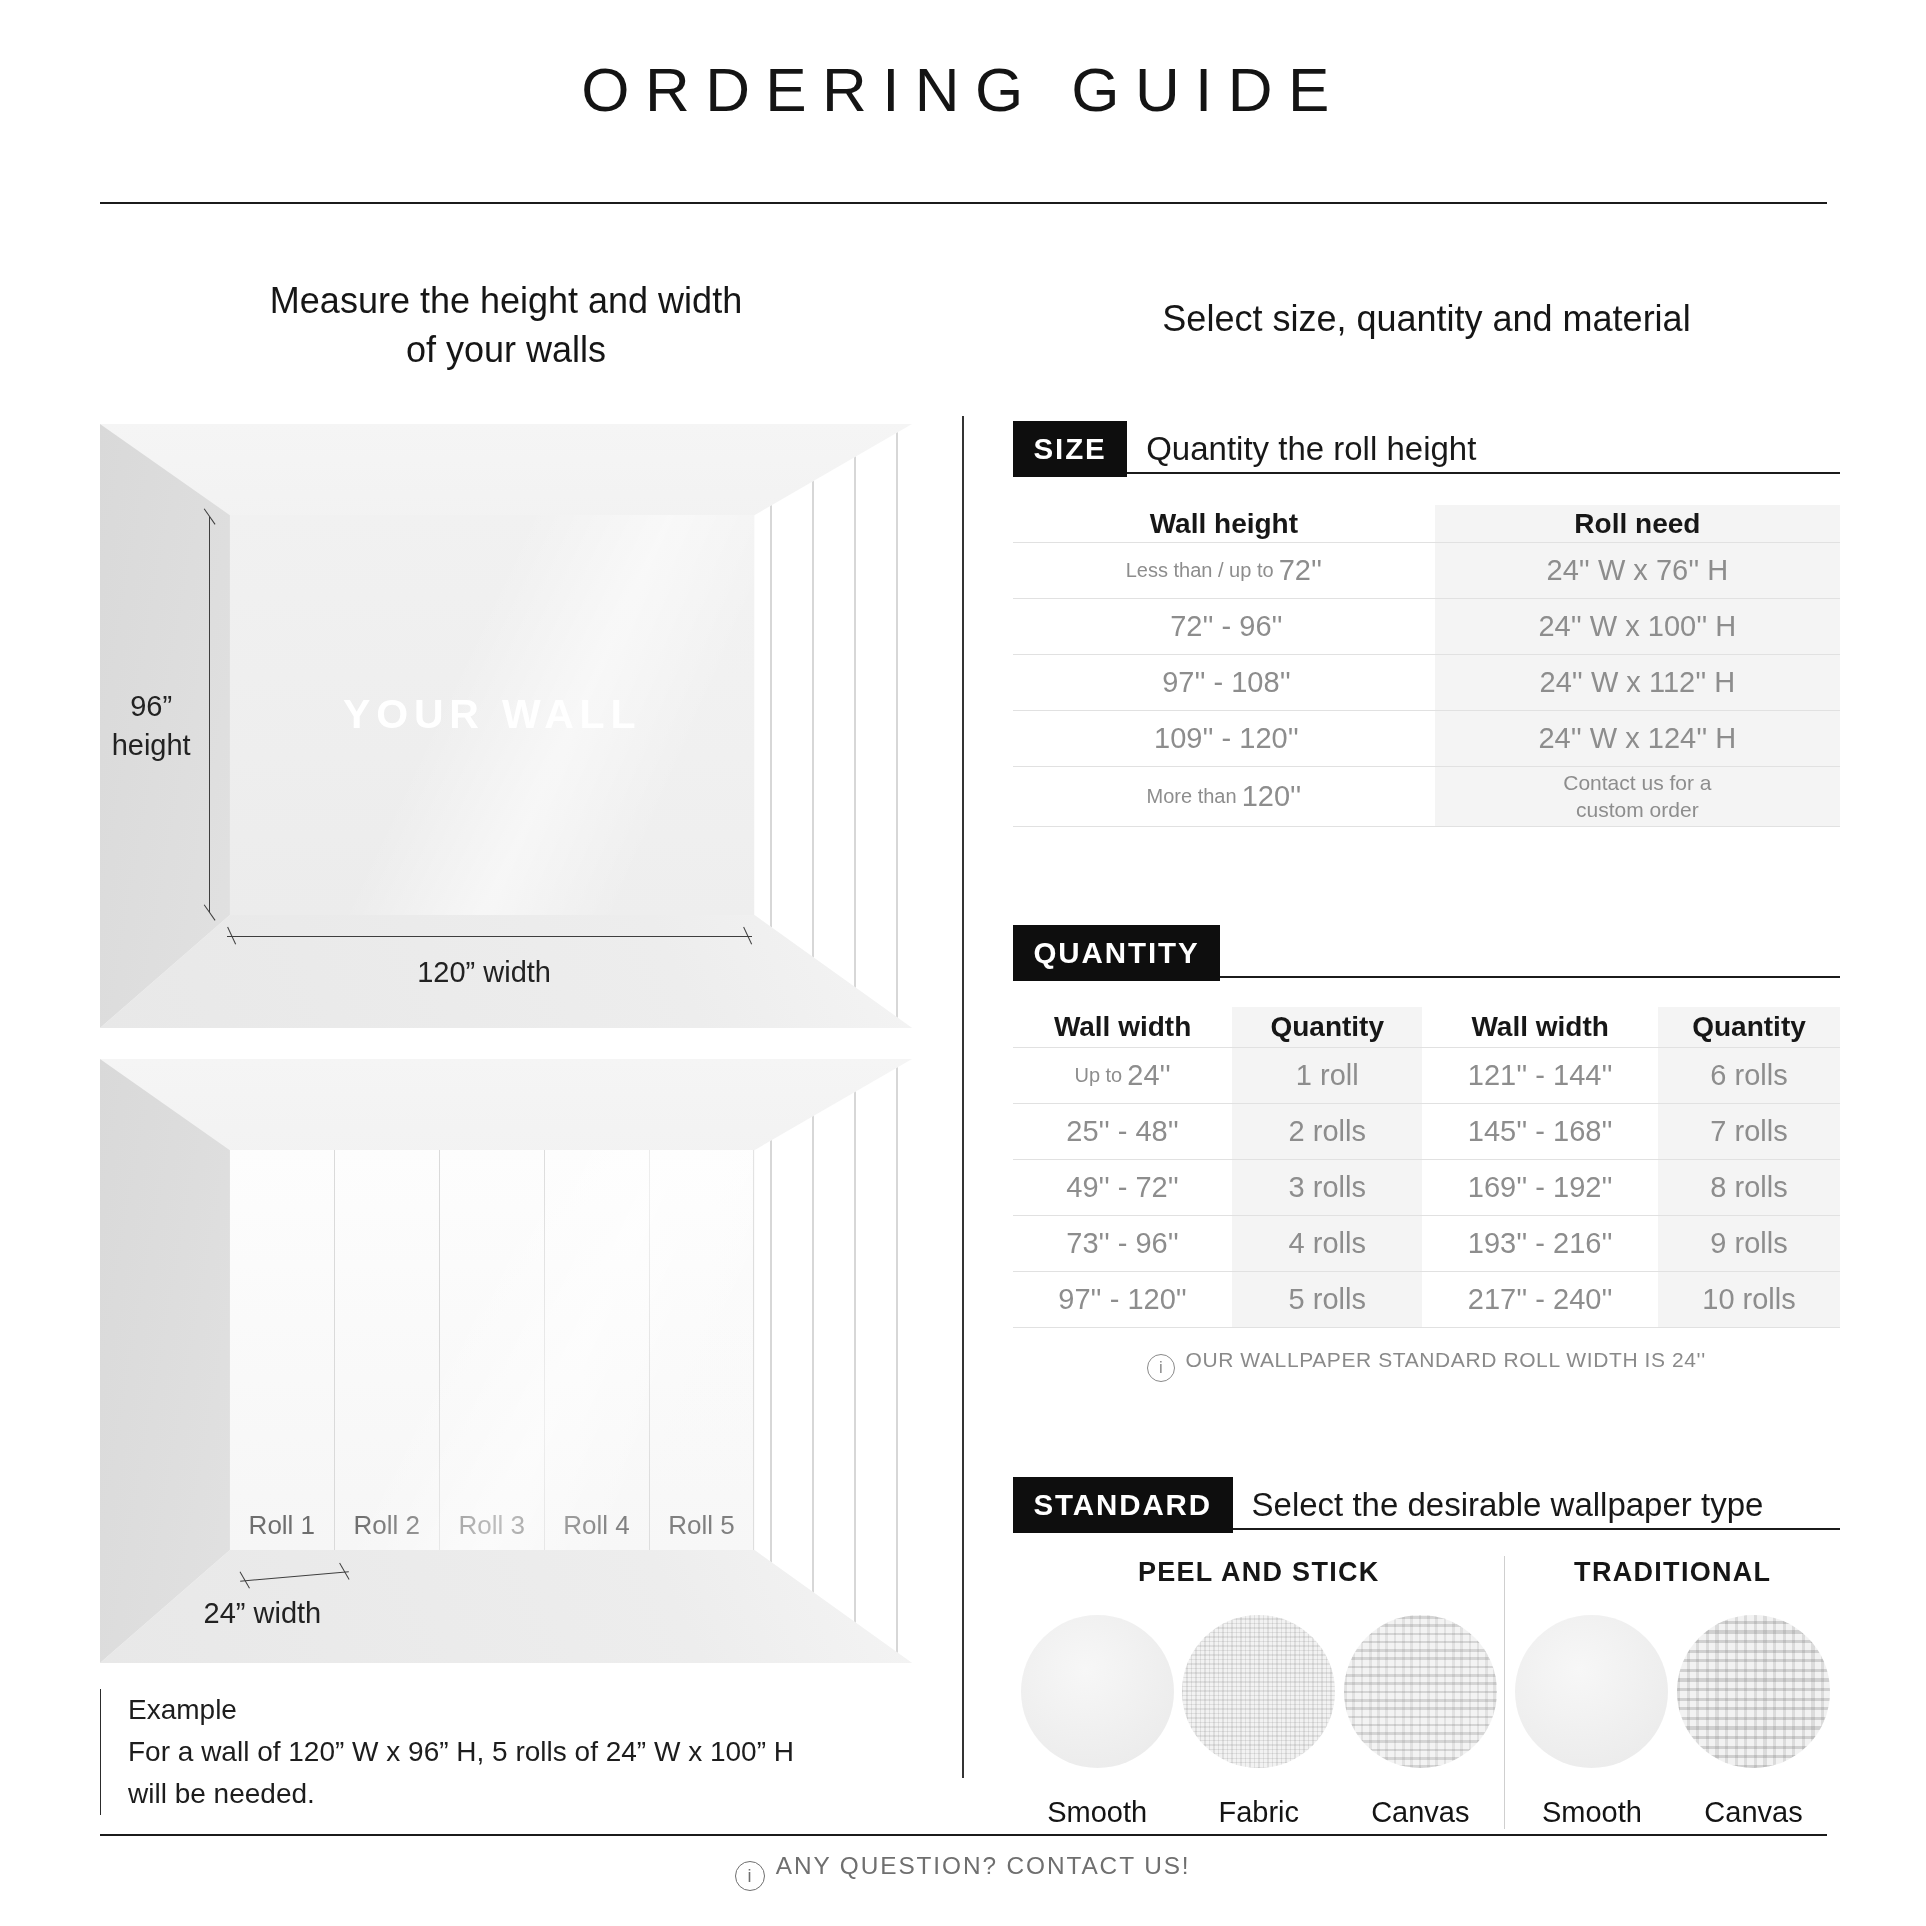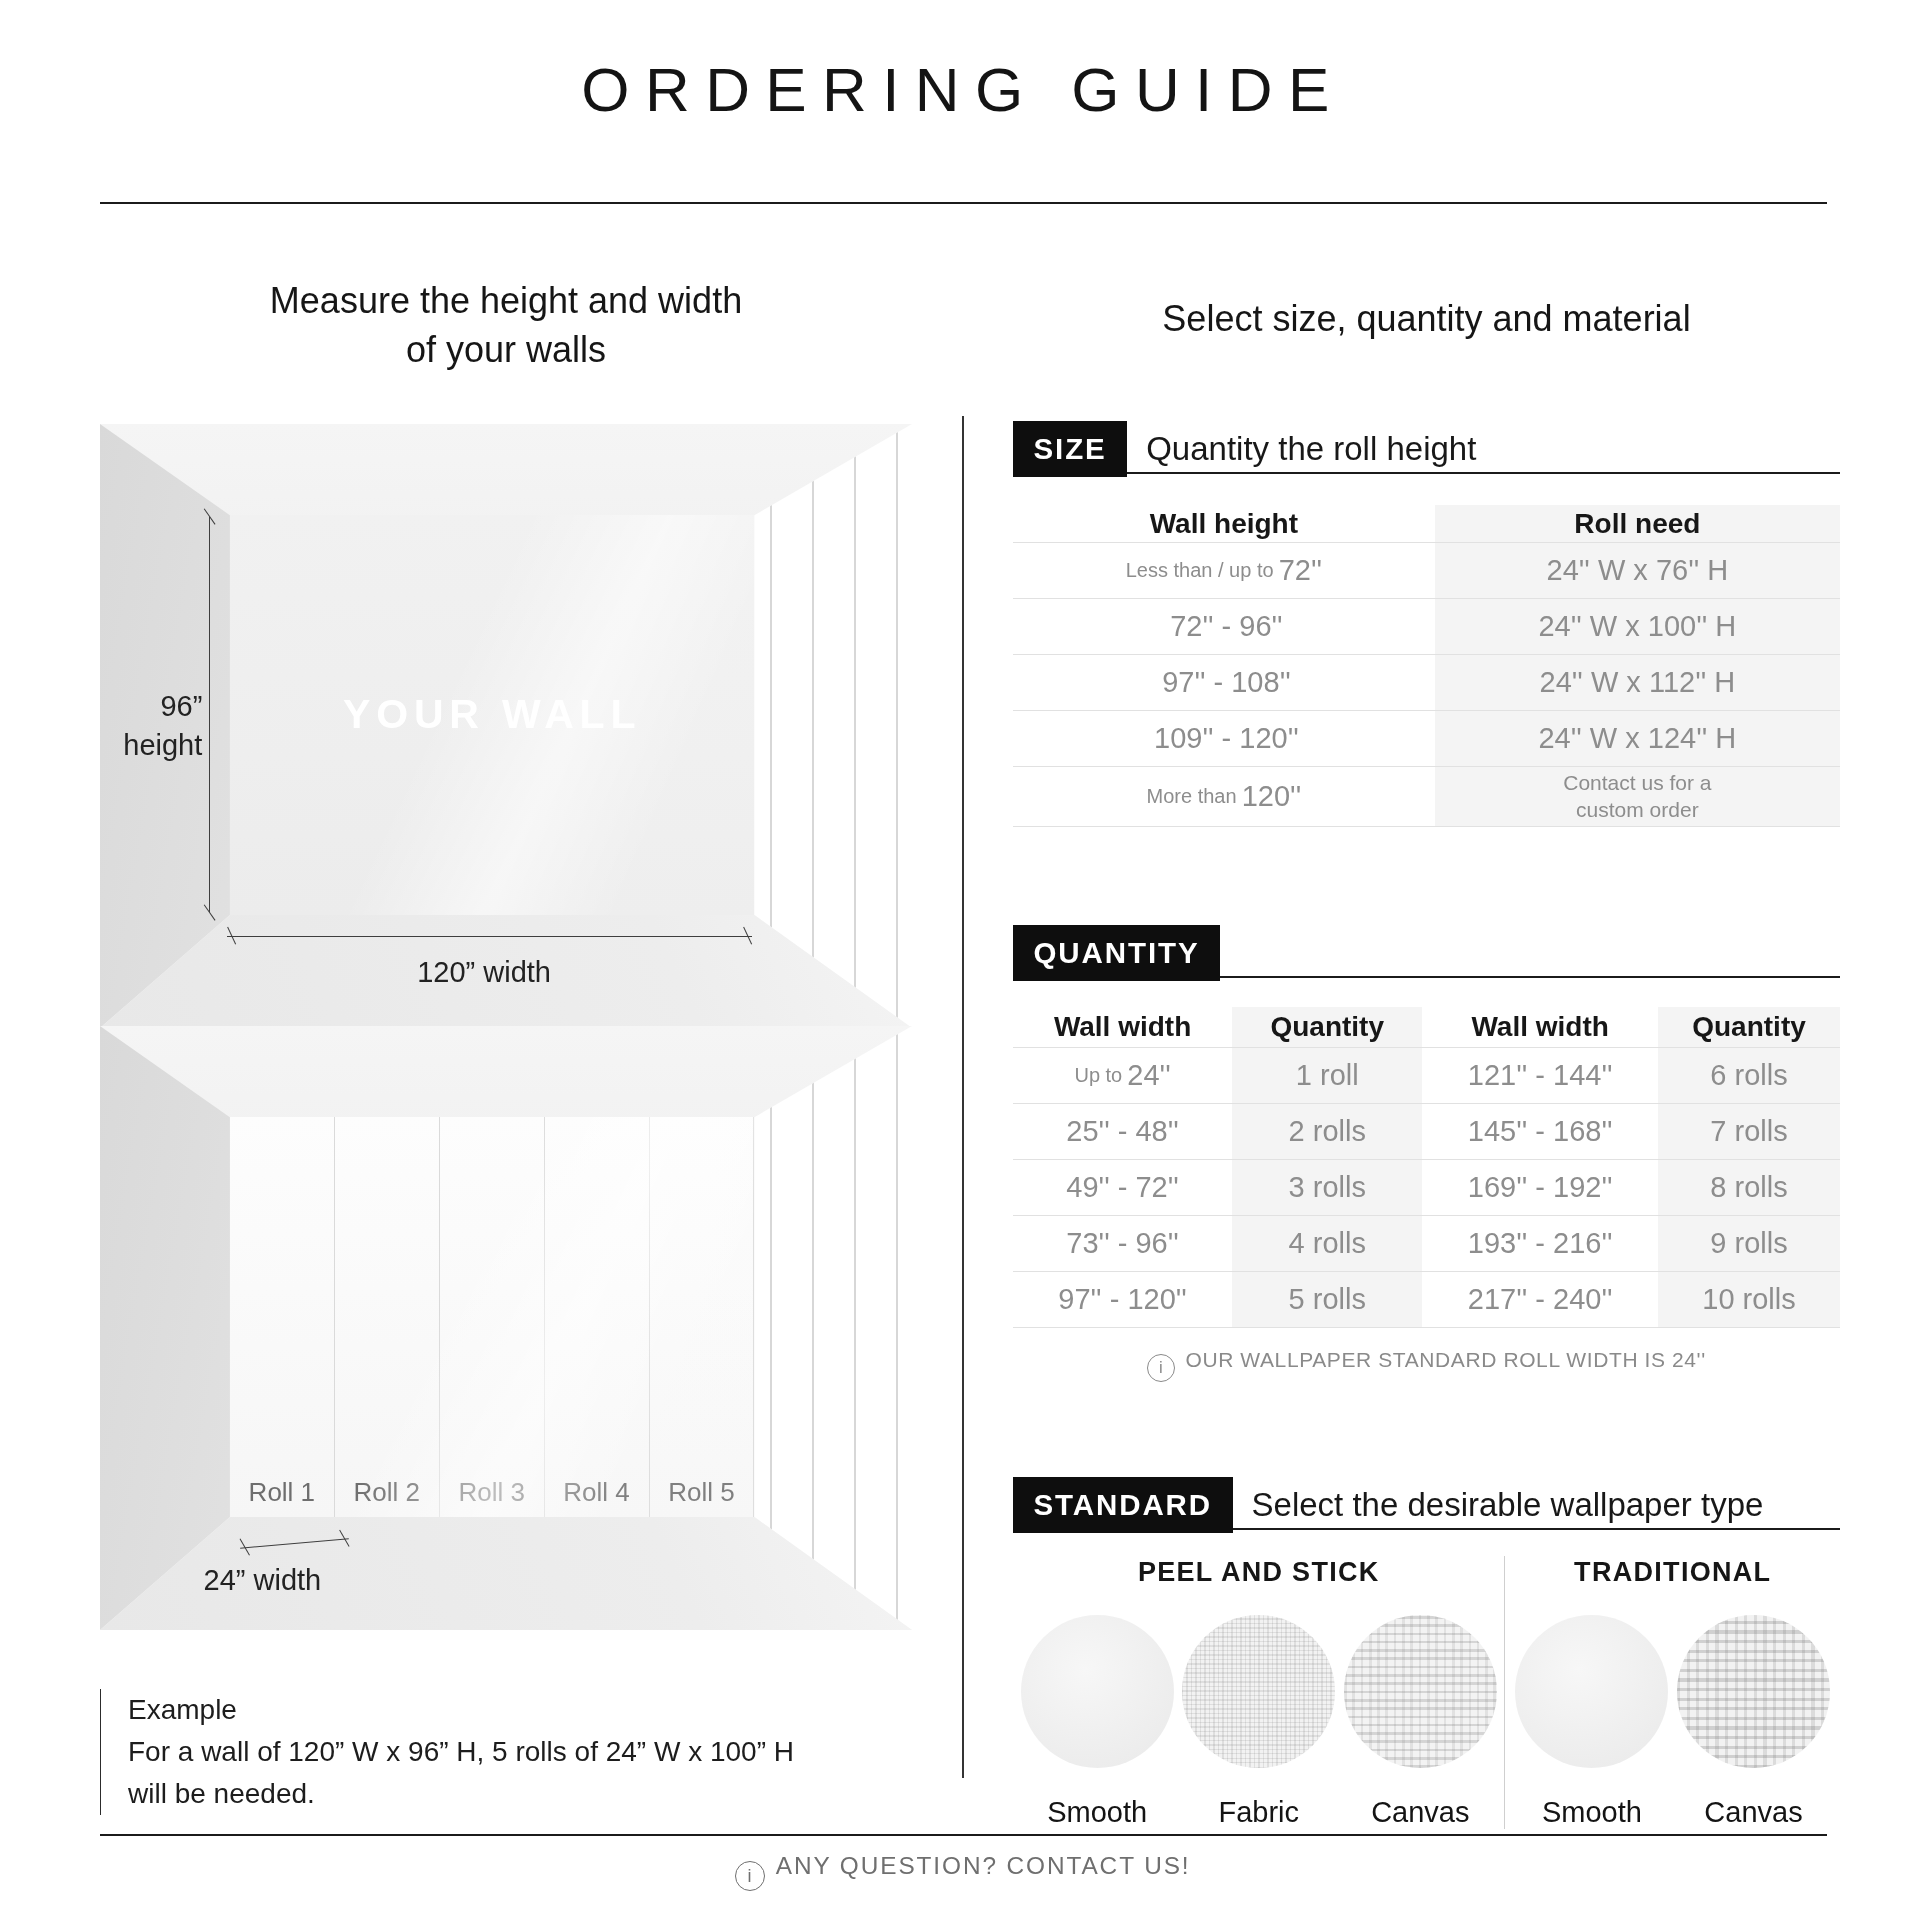--- a/index.html
+++ b/index.html
@@ -16,21 +16,21 @@
   
   .col-heading{position:absolute;text-align:center;font-size:36px;line-height:1.35;color:#161616;font-weight:400;}
   .left-heading{top:277px;left:100px;width:812px;}
   .right-heading{top:295px;left:1013px;width:827px;}
 
   .divider{position:absolute;left:962px;top:416px;width:1.9px;height:1362px;background:#343434;}
 
   
   .room{position:absolute;left:100px;width:812px;height:604px;background:#f6f6f6;}
   .room1{top:424px;}
-  .room2{top:1026px;}
+  .room2{top:1059px;}
   .room .ceiling{position:absolute;inset:0;background:linear-gradient(180deg,#f5f5f5 0%,#e9e9e9 70%,#dedede 100%);
       clip-path:polygon(0 0,100% 0,80.6% 15.1%,16% 15.1%);}
   .room .lwall{position:absolute;inset:0;background:linear-gradient(100deg,#d9d9d9 0%,#e7e7e7 45%,#efefef 100%);
       clip-path:polygon(0 0,16% 15.1%,16% 81.3%,0 100%);}
   .room .wwall{position:absolute;inset:0;
       background-image:repeating-linear-gradient(90deg,transparent 0 40px,#d7d7d7 40px 42px),
         linear-gradient(90deg,#e9e9e9 0%,#eeeeee 10%,#fafafa 16%,#ffffff 26%,#ffffff 100%);
       clip-path:polygon(80.6% 15.1%,100% 0,100% 100%,80.6% 81.3%);}
   .room .floor{position:absolute;inset:0;background:linear-gradient(245deg,#fbfbfb 0%,#ededed 45%,#e8e8e8 100%);
       clip-path:polygon(0 100%,16% 81.3%,80.6% 81.3%,100% 100%);}
@@ -45,21 +45,21 @@
   .dim-h{position:absolute;left:15.7%;top:84.7%;width:64.6%;height:1.3px;background:#3e3e3e;}
   .dim-s{position:absolute;left:17.2%;top:85.6%;width:13.4%;height:1.3px;background:#3e3e3e;transform:rotate(-5deg);}
   .tick{position:absolute;width:19px;height:1.3px;background:#3e3e3e;}
   .dim-v .t1{top:-1.3px;left:-9px;transform:rotate(55deg);}
   .dim-v .t2{bottom:-1.3px;left:-9px;transform:rotate(55deg);}
   .dim-h .t1{left:-5.1px;top:-0.6px;transform:rotate(65deg);}
   .dim-h .t2{right:-5.1px;top:-0.6px;transform:rotate(65deg);}
   .dim-s .t1{left:-5.1px;top:-0.6px;transform:rotate(65deg);}
   .dim-s .t2{right:-5.1px;top:-0.6px;transform:rotate(65deg);}
   .dim-label{position:absolute;color:#222222;font-size:29px;line-height:1.35;text-align:center;}
-  .h-label{left:0;top:43.5%;width:12.6%;text-align:right;}
+  .h-label{left:0;top:43.5%;width:12.6%;}
   .w-label{left:30%;top:87.6%;width:34.6%;}
   .w2-label{left:9.5%;top:88.6%;width:21%;}
 
   .strips{position:absolute;left:16%;top:15.1%;width:64.6%;height:66.2%;display:flex;}
   .strip{flex:1;position:relative;background:linear-gradient(180deg,#fdfdfd 0%,#f6f6f6 100%);border-right:1.3px solid #dadada;}
   .strip:last-child{border-right:none;}
   .strip-label{position:absolute;bottom:9px;left:0;width:100%;text-align:center;font-size:26px;color:#6e6e6e;}
 
   
   .example{position:absolute;left:100px;top:1689px;width:860px;border-left:1.9px solid #2c2c2c;

